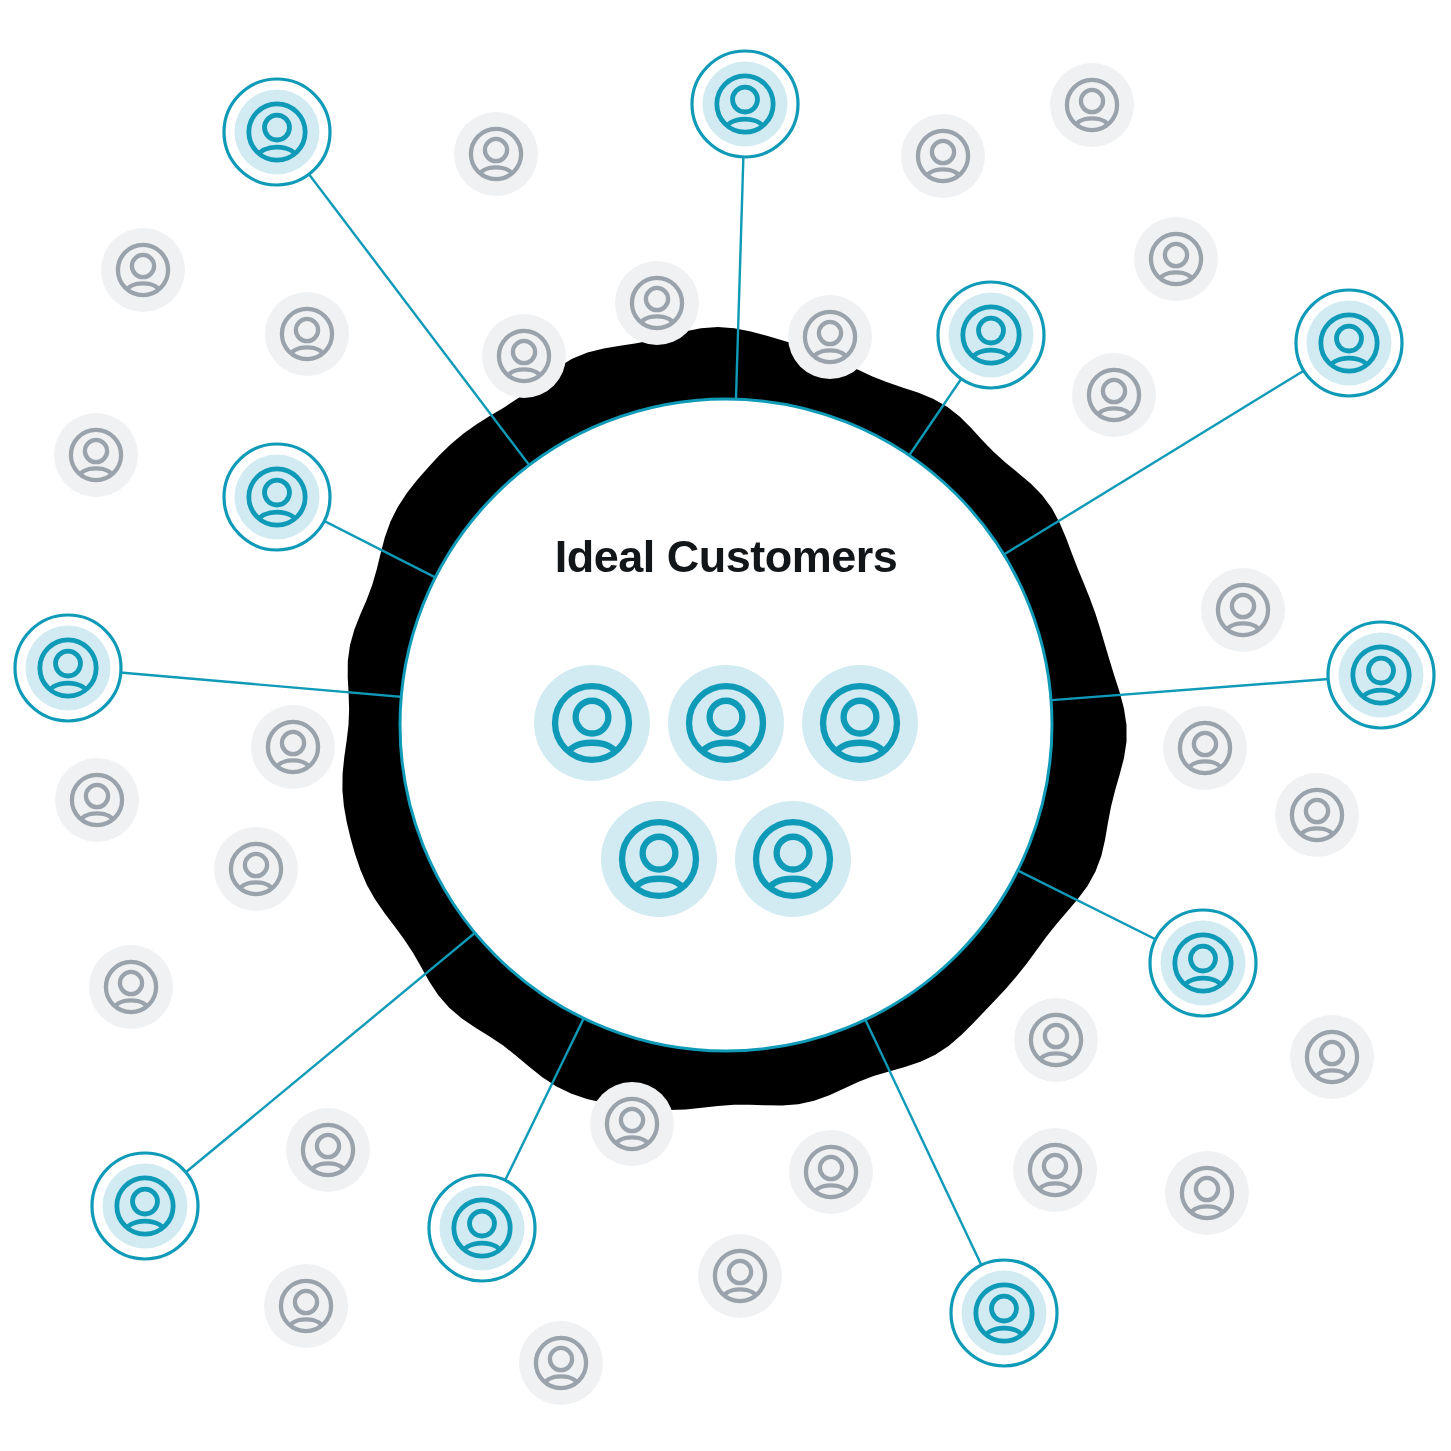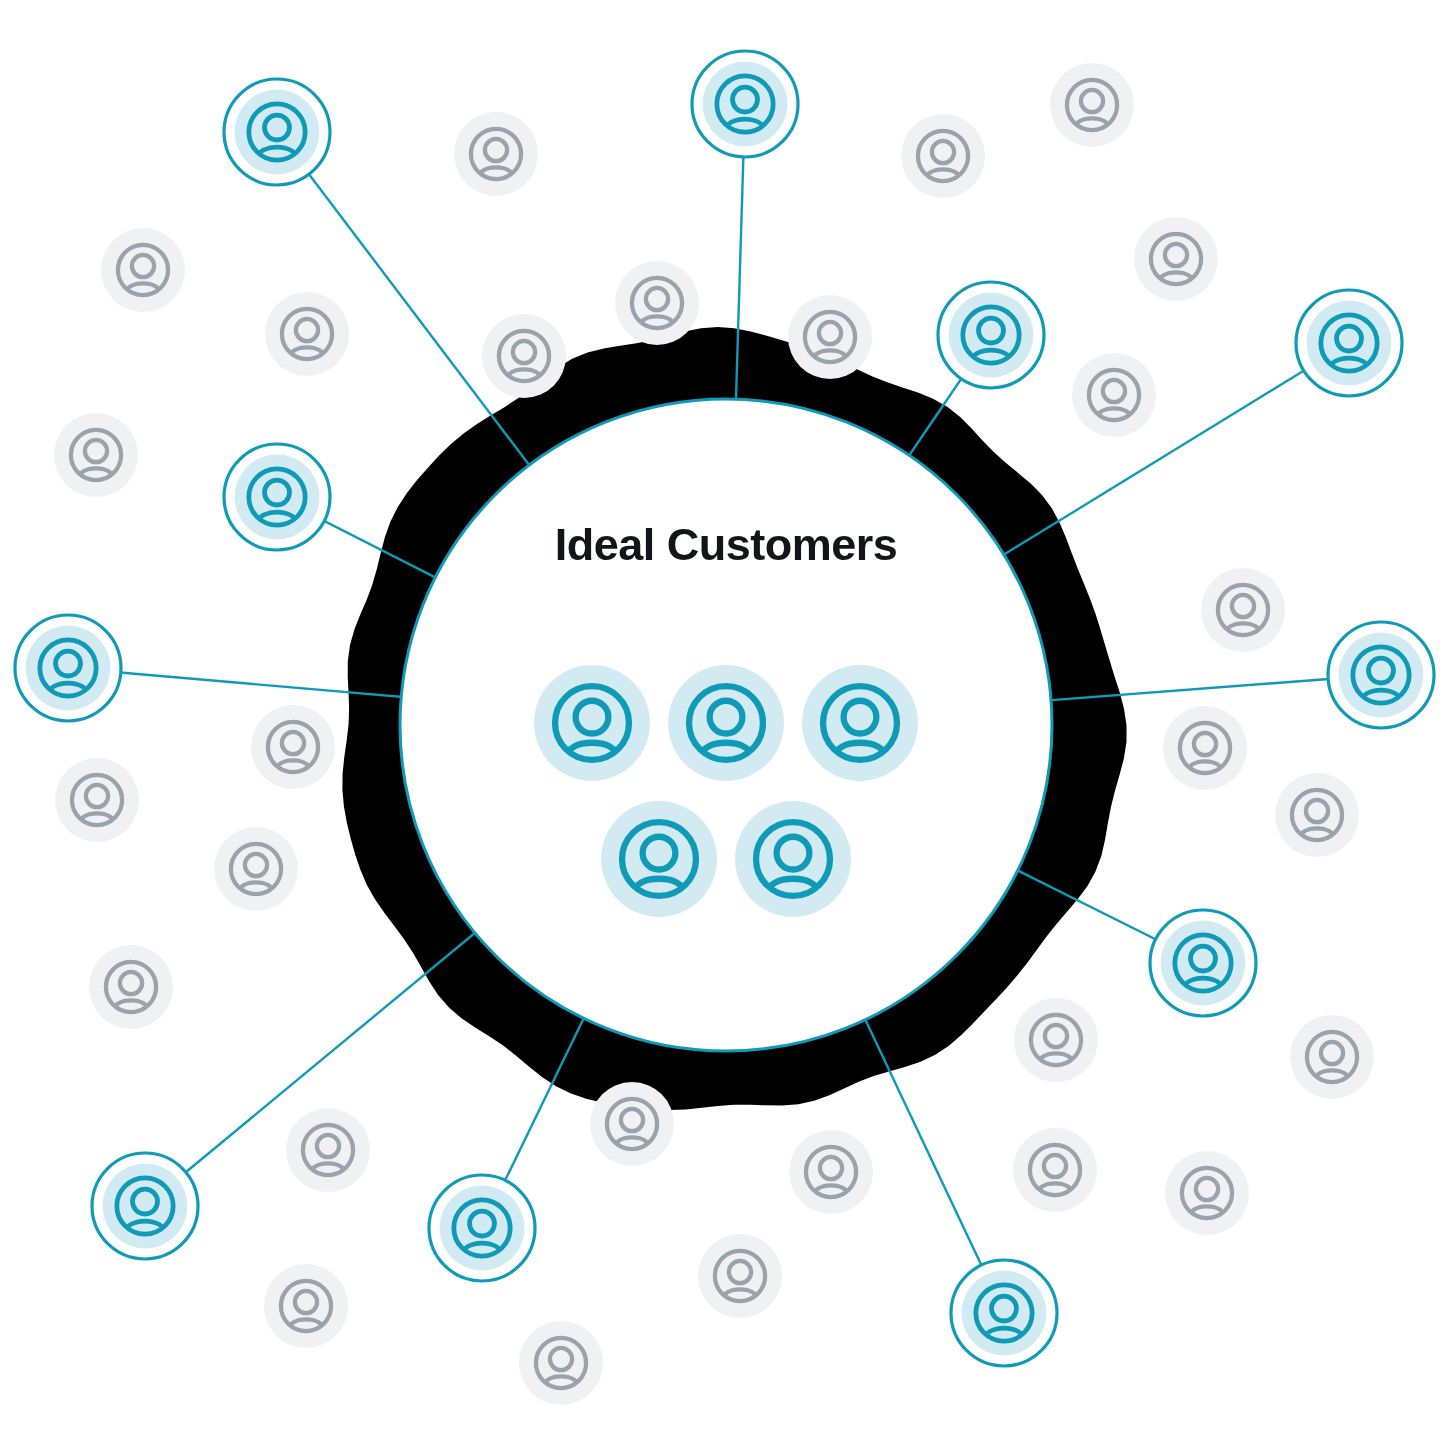--- a/index.html
+++ b/index.html
@@ -14,21 +14,21 @@
   .canvas {
     position: absolute; left: 0; top: 0;
     width: 1451px; height: 1451px;
   }
   .canvas svg {
     display: block;
     width: 1451px; height: 1451px;
   }
   .diagram-title {
     position: absolute;
-    left: 726px; top: 545px;
+    left: 726px; top: 557px;
     transform: translate(-50%, -50%);
     font-size: 45px;
     font-weight: 700;
     letter-spacing: -0.5px;
     white-space: nowrap;
     color: #131619;
   }
 </style>
 </head>
 <body>

